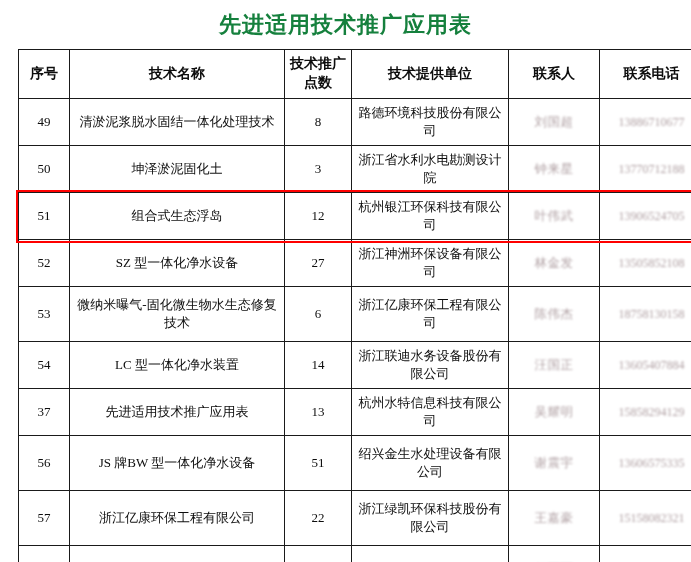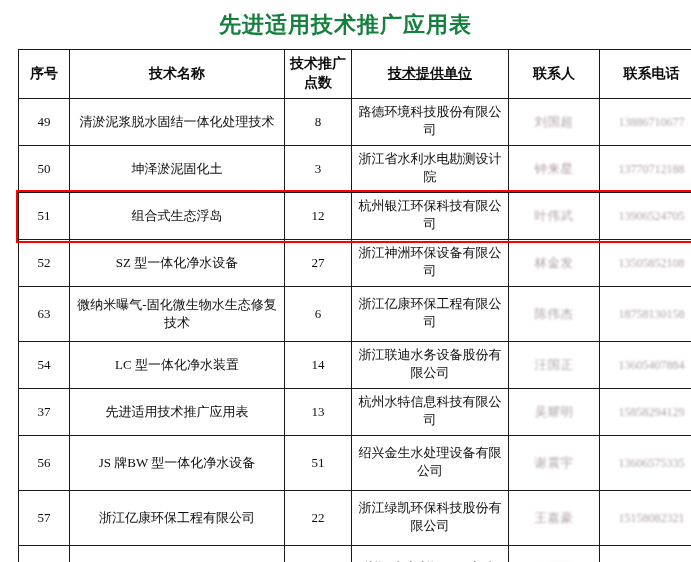--- a/index.html
+++ b/index.html
@@ -53,30 +53,30 @@
   }
   table.main th {
     font-weight: bold;
     font-size: 14px;
     height: 42px;
     padding: 3px 2px;
   }
   .col-no      { width: 46px; }
   .col-name    { width: 210px; }
   .col-points  { width: 62px; }
-  .col-org     { width: 152px; text-decoration: underline; }
+  .col-org     { width: 152px; }
   .col-contact { width: 86px; }
   .col-phone   { width: 99px; }
 
   td.name-cell {
     text-align: left;
     padding-left: 8px;
   }
   td.no-cell { font-size: 13px; margin-top: 14px; }
-  td.org-cell { font-size: 12.5px; font-family: Liberation Mono, monospace; }
+  td.org-cell { font-size: 12.5px; }
 
   
   .redact {
     display: inline-block;
     color: rgba(110, 80, 85, 0.55);
     filter: blur(1.1px);
     letter-spacing: 0.5px;
     font-size: 12.5px;
     user-select: none;
   }
@@ -146,21 +146,21 @@
         <tr class="row-tall">
           <td class="no-cell">52</td>
           <td class="name-cell">SZ 型一体化净水设备</td>
           <td>27</td>
           <td class="org-cell">浙江神洲环保设备有限公司</td>
           <td><span class="redact">林金发</span></td>
           <td><span class="redact phone">13505852108</span></td>
         </tr>
 
         <tr class="row-xtall">
-          <td class="no-cell">63</td>
+          <td class="no-cell">53</td>
           <td class="name-cell">微纳米曝气-固化微生物水生态修复技术</td>
           <td>6</td>
           <td class="org-cell">浙江亿康环保工程有限公司</td>
           <td><span class="redact">陈伟杰</span></td>
           <td><span class="redact phone">18758130158</span></td>
         </tr>
 
         <tr class="row-tall">
           <td class="no-cell">54</td>
           <td class="name-cell">LC 型一体化净水装置</td>

